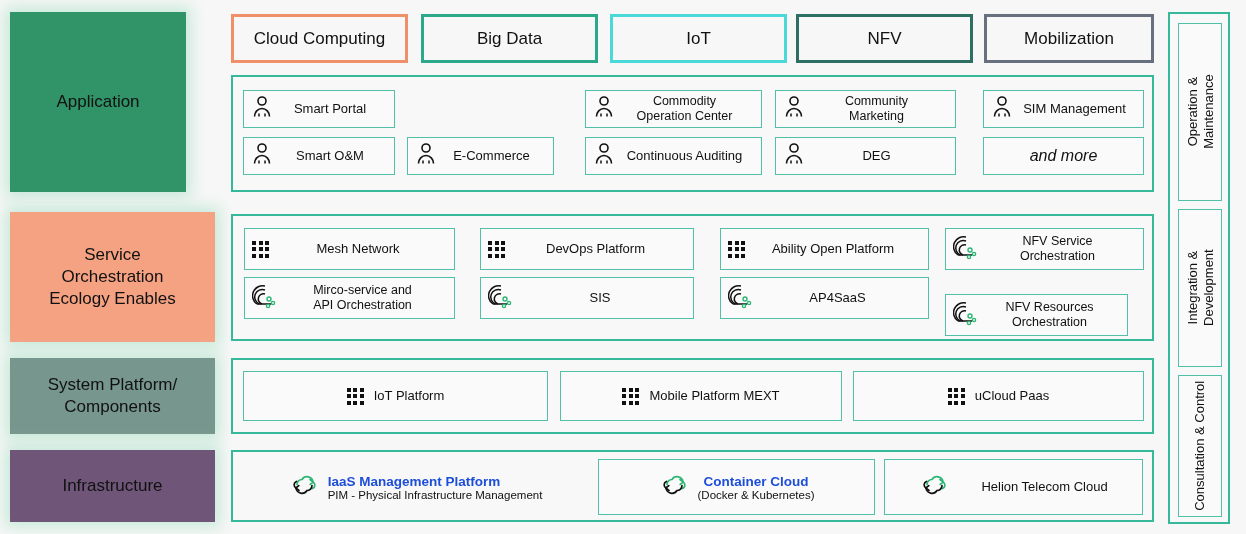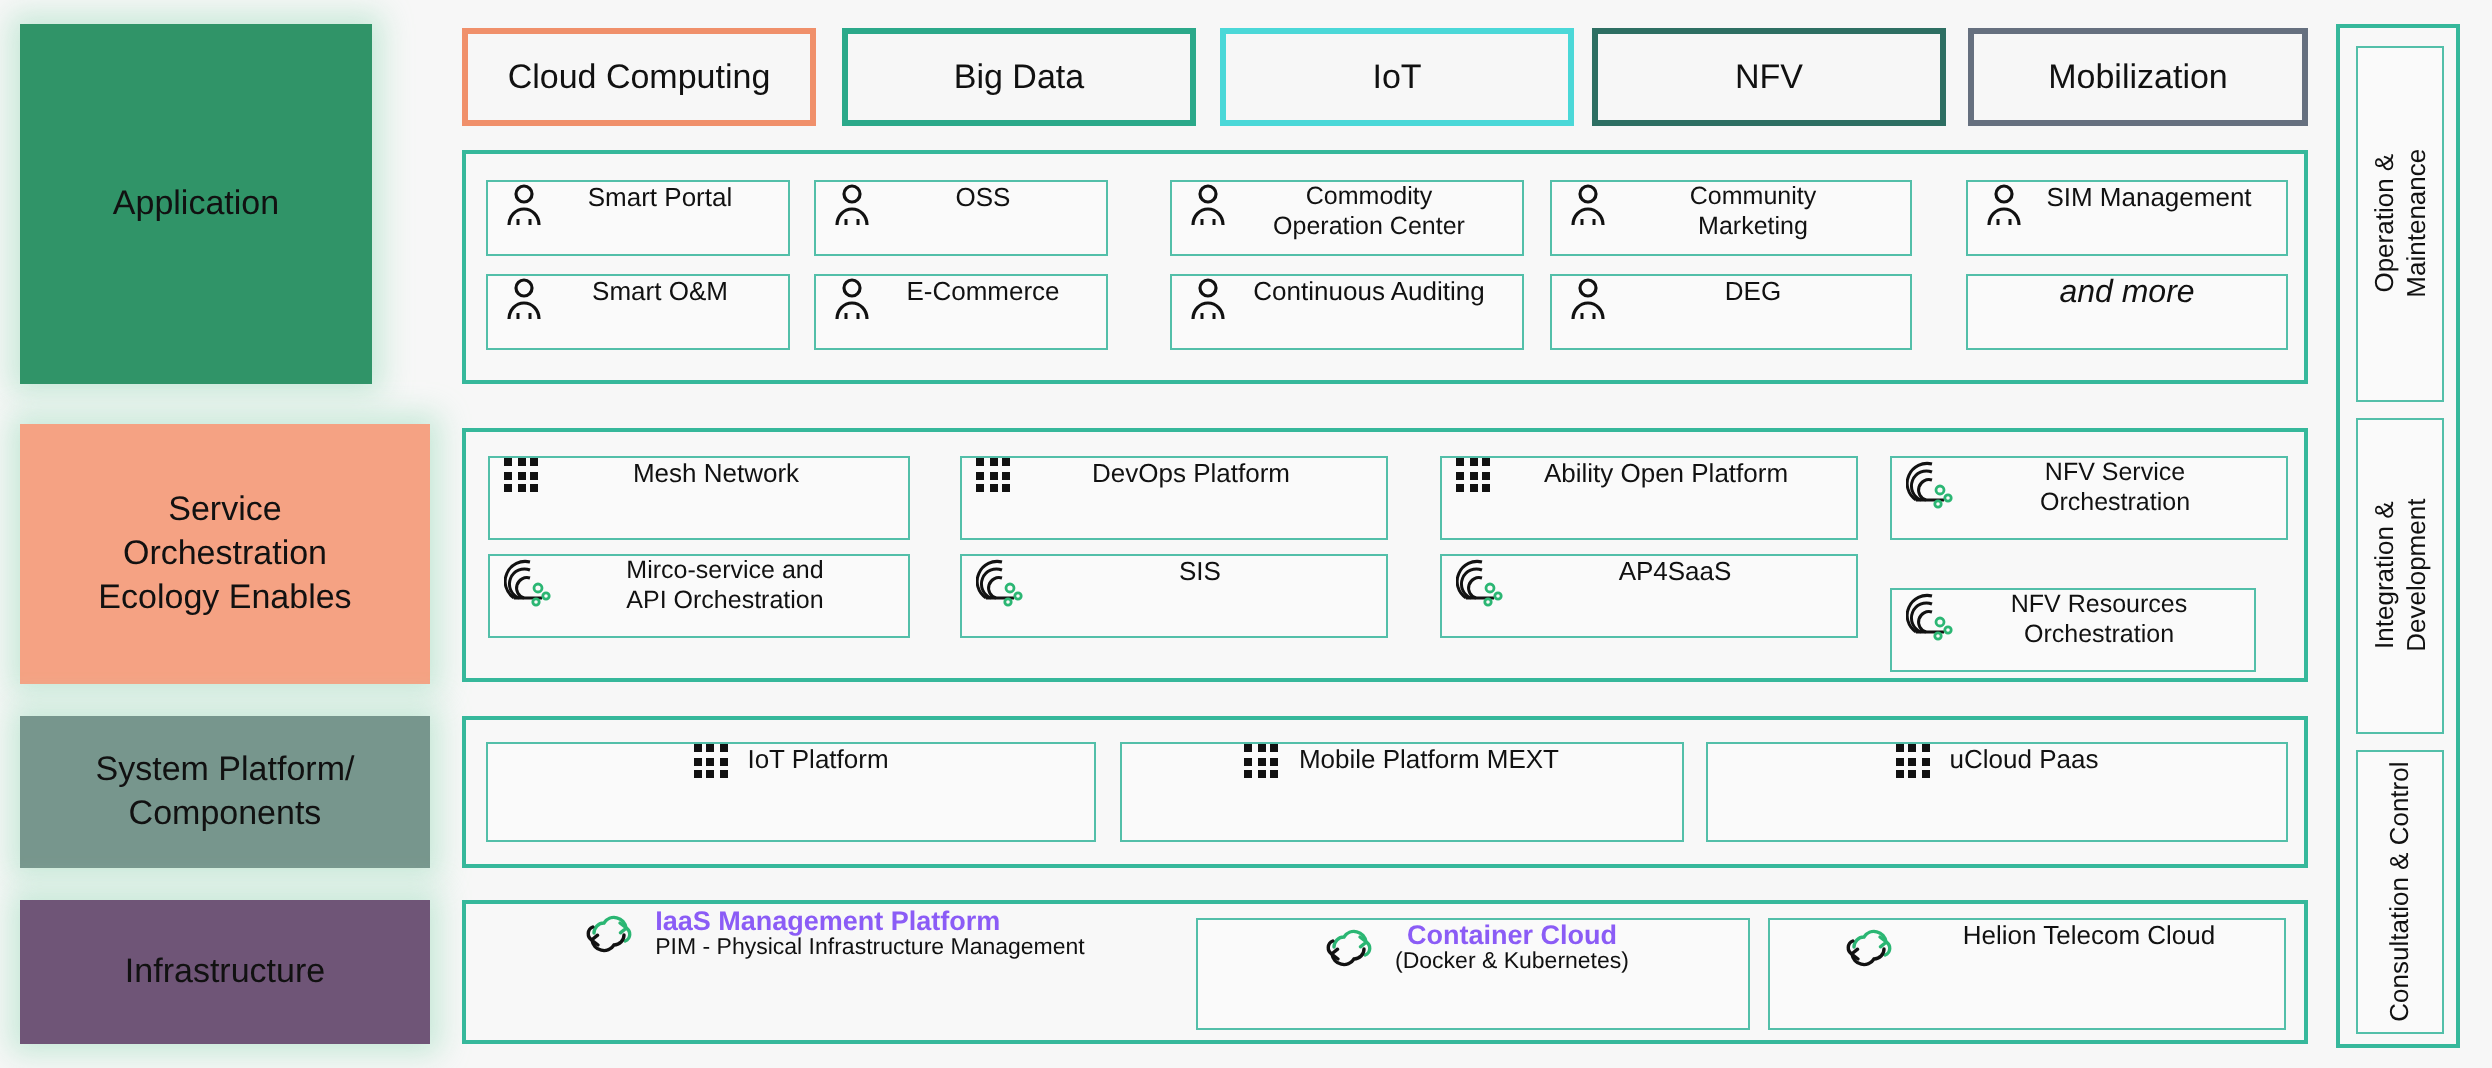--- a/index.html
+++ b/index.html
@@ -48,21 +48,21 @@
   .group.g-app   { left: 231px; top: 75px;  width: 923px; height: 117px; }
   .group.g-svc   { left: 231px; top: 214px; width: 923px; height: 127px; }
   .group.g-sys   { left: 231px; top: 358px; width: 923px; height: 76px;  }
   .group.g-infra { left: 231px; top: 450px; width: 923px; height: 72px;  }
 
   
   .cell {
     position: absolute;
     border: 1.4px solid #53BFA9;
     background: #fafafa;
-    display: flex; 
+    display: flex; align-items: center;
     padding: 0 7px;
   }
   .cell .lbl {
     font-size: 13px; color: #111; line-height: 1.18;
     text-align: center; flex: 1;
   }
   .cell .lbl.two { font-size: 12.5px; }
   .cell.and-more .lbl {
     font-style: italic; font-size: 16px;
   }
@@ -71,21 +71,21 @@
   .ico { flex: 0 0 auto; display: block; }
 
   
   .dots { width: 17px; height: 17px; position: relative; }
   .dots i {
     position: absolute; width: 4px; height: 4px; background: #111;
   }
 
   
   .infralbl { display: flex; flex-direction: column; align-items: flex-start; }
-  .infralbl .main { font-size: 13.5px; font-weight: bold; color: #8b5cf6; }
+  .infralbl .main { font-size: 13.5px; font-weight: bold; color: #1d4ed8; }
   .infralbl .sub  { font-size: 11.5px; color: #111; }
   .infralbl.ctr { align-items: center; }
 
   
   .sidebar {
     position: absolute; left: 1168px; top: 12px;
     width: 62px; height: 512px;
     border: 2.5px solid #36B89B; background: #f8f8f8;
   }
   .sb-panel {
@@ -152,29 +152,20 @@
     <div class="cell" style="left:10px; top:13px; width:152px; height:38px;">
       <span class="ico"><svg width="22" height="24" viewBox="0 0 22 24">
             <circle cx="11" cy="6" r="4" fill="none" stroke="#111" stroke-width="1.6"></circle>
             <path d="M3.5 21.5 A7.5 8 0 0 1 18.5 21.5" fill="none" stroke="#111" stroke-width="1.6"></path>
             <line x1="8" y1="18.5" x2="8" y2="21.5" stroke="#111" stroke-width="1.5"></line>
             <line x1="14" y1="18.5" x2="14" y2="21.5" stroke="#111" stroke-width="1.5"></line>
           </svg></span>
       <span class="lbl">Smart Portal</span>
     </div>
 
-    <div class="cell" style="left:174px; top:13px; width:147px; height:38px;">
-      <span class="ico"><svg width="22" height="24" viewBox="0 0 22 24">
-            <circle cx="11" cy="6" r="4" fill="none" stroke="#111" stroke-width="1.6"></circle>
-            <path d="M3.5 21.5 A7.5 8 0 0 1 18.5 21.5" fill="none" stroke="#111" stroke-width="1.6"></path>
-            <line x1="8" y1="18.5" x2="8" y2="21.5" stroke="#111" stroke-width="1.5"></line>
-            <line x1="14" y1="18.5" x2="14" y2="21.5" stroke="#111" stroke-width="1.5"></line>
-          </svg></span>
-      <span class="lbl">OSS</span>
-    </div>
 
     <div class="cell" style="left:352px; top:13px; width:177px; height:38px;">
       <span class="ico"><svg width="22" height="24" viewBox="0 0 22 24">
             <circle cx="11" cy="6" r="4" fill="none" stroke="#111" stroke-width="1.6"></circle>
             <path d="M3.5 21.5 A7.5 8 0 0 1 18.5 21.5" fill="none" stroke="#111" stroke-width="1.6"></path>
             <line x1="8" y1="18.5" x2="8" y2="21.5" stroke="#111" stroke-width="1.5"></line>
             <line x1="14" y1="18.5" x2="14" y2="21.5" stroke="#111" stroke-width="1.5"></line>
           </svg></span>
       <span class="lbl two">
         <span>Commodity</span><br>

